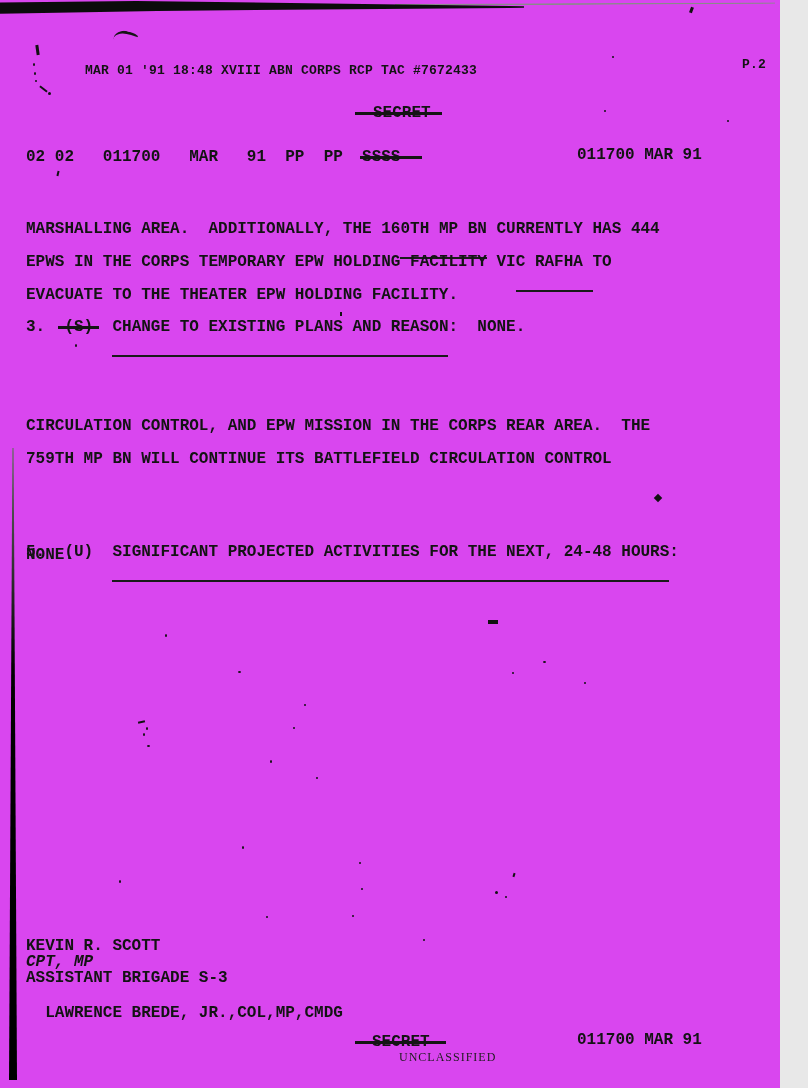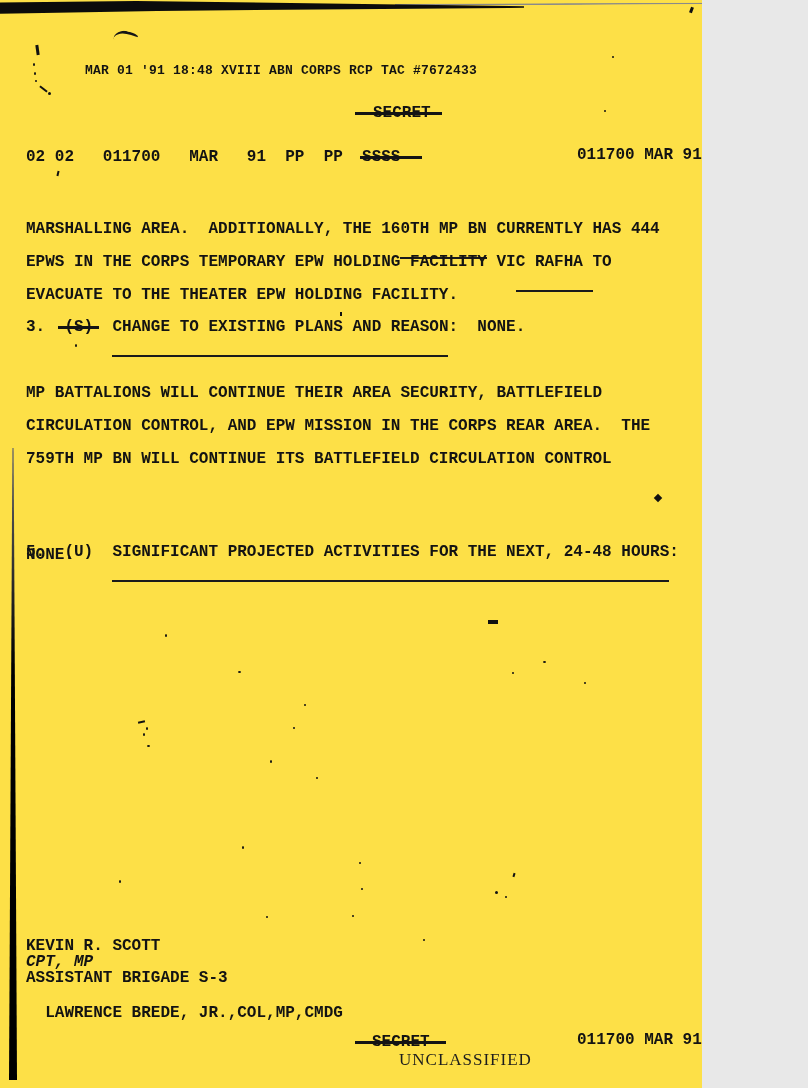--- a/index.html
+++ b/index.html
@@ -1,27 +1,27 @@
 <!DOCTYPE html>
 <html><head>
 <meta charset="utf-8">
 <style>
   html,body{margin:0;padding:0;background:#e8e8e8;}
-  .page{position:relative;width:702px;height:1088px;background:#fde047;overflow:hidden;
+  .page{position:relative;width:780px;height:1088px;background:#d946ef;overflow:hidden;
         font-family:"Liberation Mono","DejaVu Sans Mono",monospace;color:#131313;}
   .t{position:absolute;font-weight:700;font-size:16px;line-height:1;white-space:pre;letter-spacing:0;}
   .small{font-size:13px;font-weight:600;letter-spacing:.2px;}
   .u{border-bottom:2px solid #1a1a1a;padding-bottom:19px;}
   .sx{position:relative;display:inline-block;}
   .sx::after{content:"";position:absolute;top:46%;height:2.4px;background:#141414;}
   .sx-sec-top::after{left:-18px;right:-11px;}
   .sx-ssss::after{left:-2px;right:-22px;height:2.6px;}
   .sx-s::after{left:-6px;right:-6px;height:2.2px;}
   .sx-sec-bot::after{left:-17px;right:-16px;height:2.6px;}
-  .serif{font-family:"Liberation Serif","DejaVu Serif",serif;font-weight:400;font-size:17px;letter-spacing:1px;color:#1d1d1d;}
+  .serif{font-family:"Liberation Serif","DejaVu Serif",serif;font-weight:400;font-size:12px;letter-spacing:1px;color:#1d1d1d;}
   .mark{position:absolute;background:#111;}
   .round{border-radius:50%;}
   .topbar{position:absolute;left:0;top:1px;width:524px;height:13px;background:#0b0b0b;
           clip-path:polygon(0 12%,26% 0,100% 40%,100% 52%,30% 76%,0 98%);}
   .hairtail{position:absolute;left:395px;top:3px;width:380px;height:2px;background:#8a8a8a;
             transform:rotate(-.25deg);clip-path:polygon(0 0,100% 20%,100% 70%,0 100%);}
   .squig{position:absolute;left:114px;top:31px;width:24px;height:8px;border-top:3px solid #161616;
          border-radius:60%/120% 40% 0 0;transform:rotate(13deg);}
   .vbar{position:absolute;left:9px;top:448px;width:8px;height:632px;
         background:linear-gradient(to bottom,#6a6a6a,#000 35%);
@@ -54,21 +54,20 @@
   <div class="mark" style="left:57px;top:171px;width:2px;height:5px;transform:rotate(14deg);"></div>
 
   <div class="t" style="left:26px;top:221px;"><span>MARSHALLING AREA.  ADDITIONALLY, THE 16</span><span class="u">0TH MP BN</span><span> CURRENTLY HAS 444</span></div>
   <div class="t" style="left:26px;top:287px;">EVACUATE TO THE THEATER EPW HOLDING FACILITY.</div>
   <div class="t" style="left:26px;top:254px;"><span>EPWS IN THE CORPS TEMPORARY EPW HOLDING FACILITY VI</span><span class="u">C RAFHA </span><span>TO</span></div>
 
   <div class="t" style="left:26px;top:319px;"><span>3.  </span><span class="sx sx-s">(S)</span><span>  </span><span class="u">CHANGE TO EXISTING PLANS AND REASON</span><span>:  NONE.</span></div>
   <div class="mark round" style="left:75px;top:344px;width:2px;height:3px;"></div>
   <div class="mark" style="left:340px;top:312px;width:2px;height:4px;"></div>
 
-  <div class="t" style="left:26px;top:385px;">MP BATTALIONS WILL CONTINUE THEIR AREA SECURITY, BATTLEFIELD</div>
   <div class="t" style="left:26px;top:418px;">CIRCULATION CONTROL, AND EPW MISSION IN THE CORPS REAR AREA.  THE</div>
   <div class="t" style="left:26px;top:451px;">759TH MP BN WILL CONTINUE ITS BATTLEFIELD CIRCULATION CONTROL</div>
 
   <div class="t" style="left:26px;top:544px;"><span>5.  (U)  </span><span class="u">SIGNIFICANT PROJECTED ACTIVITIES FOR THE NEXT, 24-48 HOURS</span><span>:</span></div>
   <div class="t" style="left:26px;top:547px;">NONE.</div>
 
   <div class="mark" style="left:655px;top:495px;width:6px;height:6px;transform:rotate(45deg);"></div>
   <div class="mark" style="left:488px;top:620px;width:10px;height:4px;"></div>
   <div class="mark round" style="left:165px;top:634px;width:2px;height:3px;"></div>
   <div class="mark round" style="left:238px;top:671px;width:3px;height:2px;"></div>

